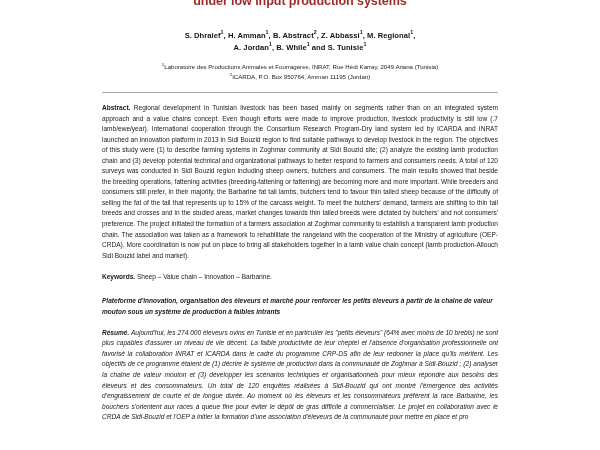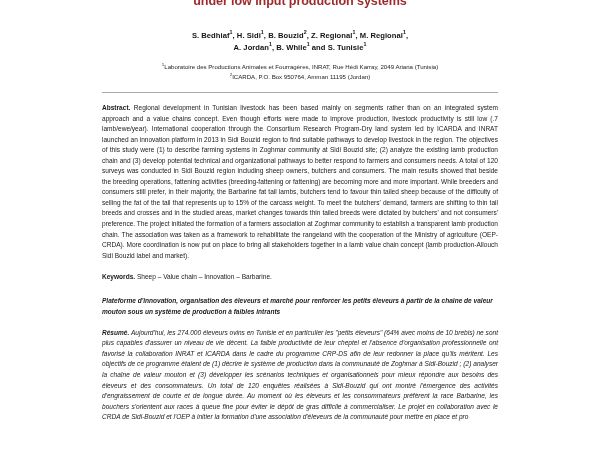--- a/index.html
+++ b/index.html
@@ -130,21 +130,21 @@
 <body>
 
 <div class="page">
 
   <div class="title-block">
     <div class="title-line">under low input production systems</div>
   </div>
 
   <div class="authors">
     <div>
-      <span>S. Bedhiaf</span><sup>1</sup><span>, </span><span>H. Sidi</span><sup>1</sup><span>, </span><span>B. Bouzid</span><sup>2</sup><span>, </span><span>Z. Regional</span><sup>1</sup><span>, </span><span>M. Regional</span><sup>1</sup><span>,</span>
+      <span>S. Dhraief</span><sup>1</sup><span>, </span><span>H. Amman</span><sup>1</sup><span>, </span><span>B. Abstract</span><sup>2</sup><span>, </span><span>Z. Abbassi</span><sup>1</sup><span>, </span><span>M. Regional</span><sup>1</sup><span>,</span>
     </div>
     <div>
       <span>A. Jordan</span><sup>1</sup><span>, </span><span>B. While</span><sup>1</sup><span> and </span><span>S. Tunisie</span><sup>1</sup>
     </div>
   </div>
 
   <div class="affiliations">
     <div><sup>1</sup><span>Laboratoire des Productions Animales et Fourragères, INRAT, Rue Hédi Karray, 2049 Ariana (Tunisia)</span></div>
     <div><sup>2</sup><span>ICARDA, P.O. Box 950764, Amman 11195 (Jordan)</span></div>
   </div>

